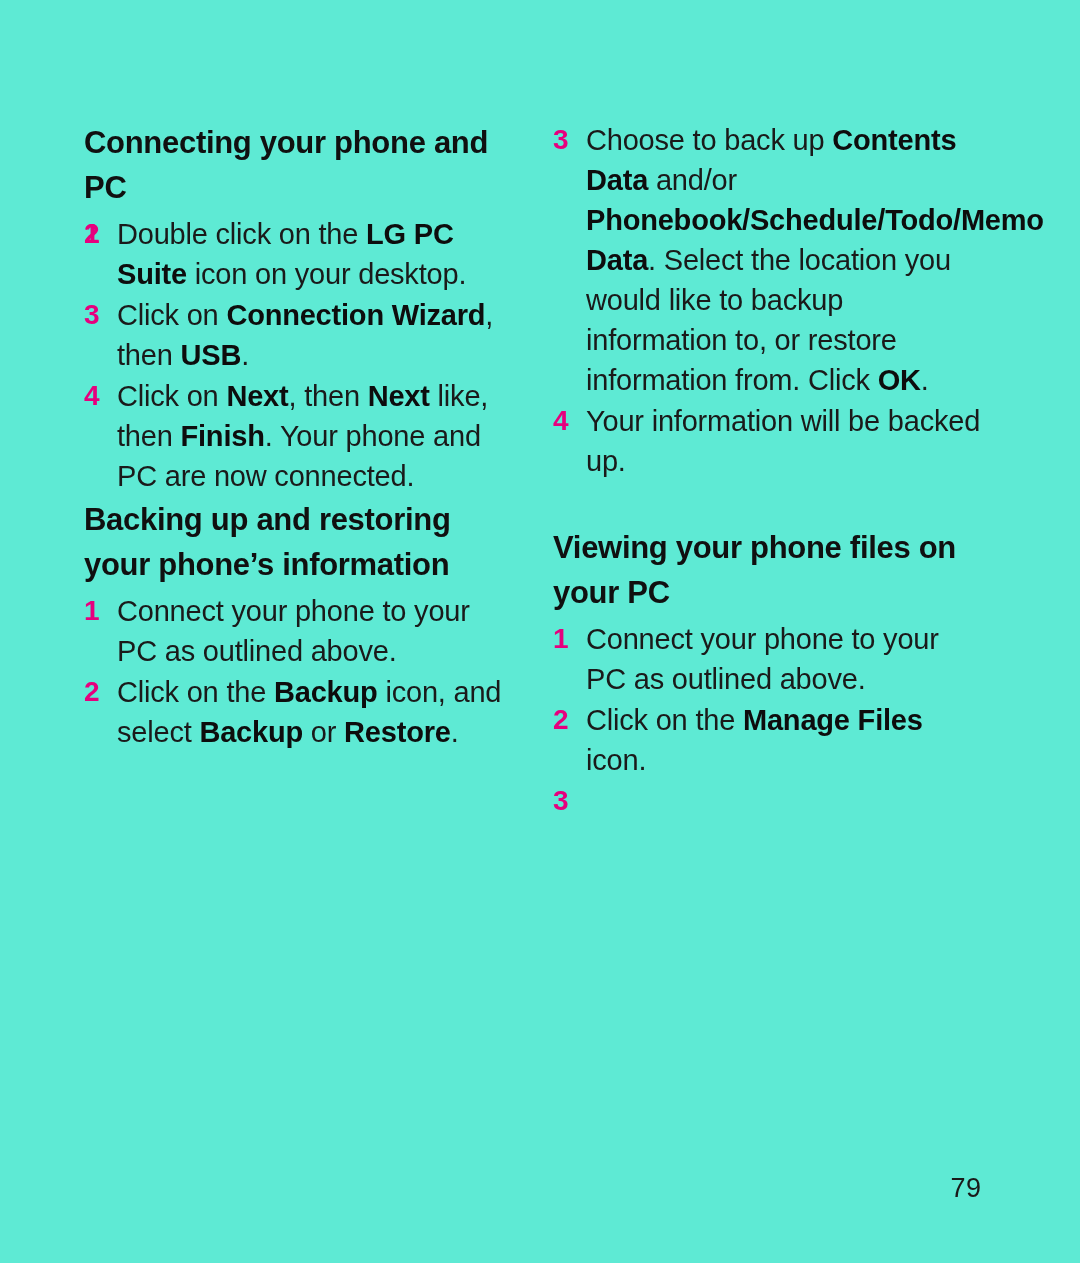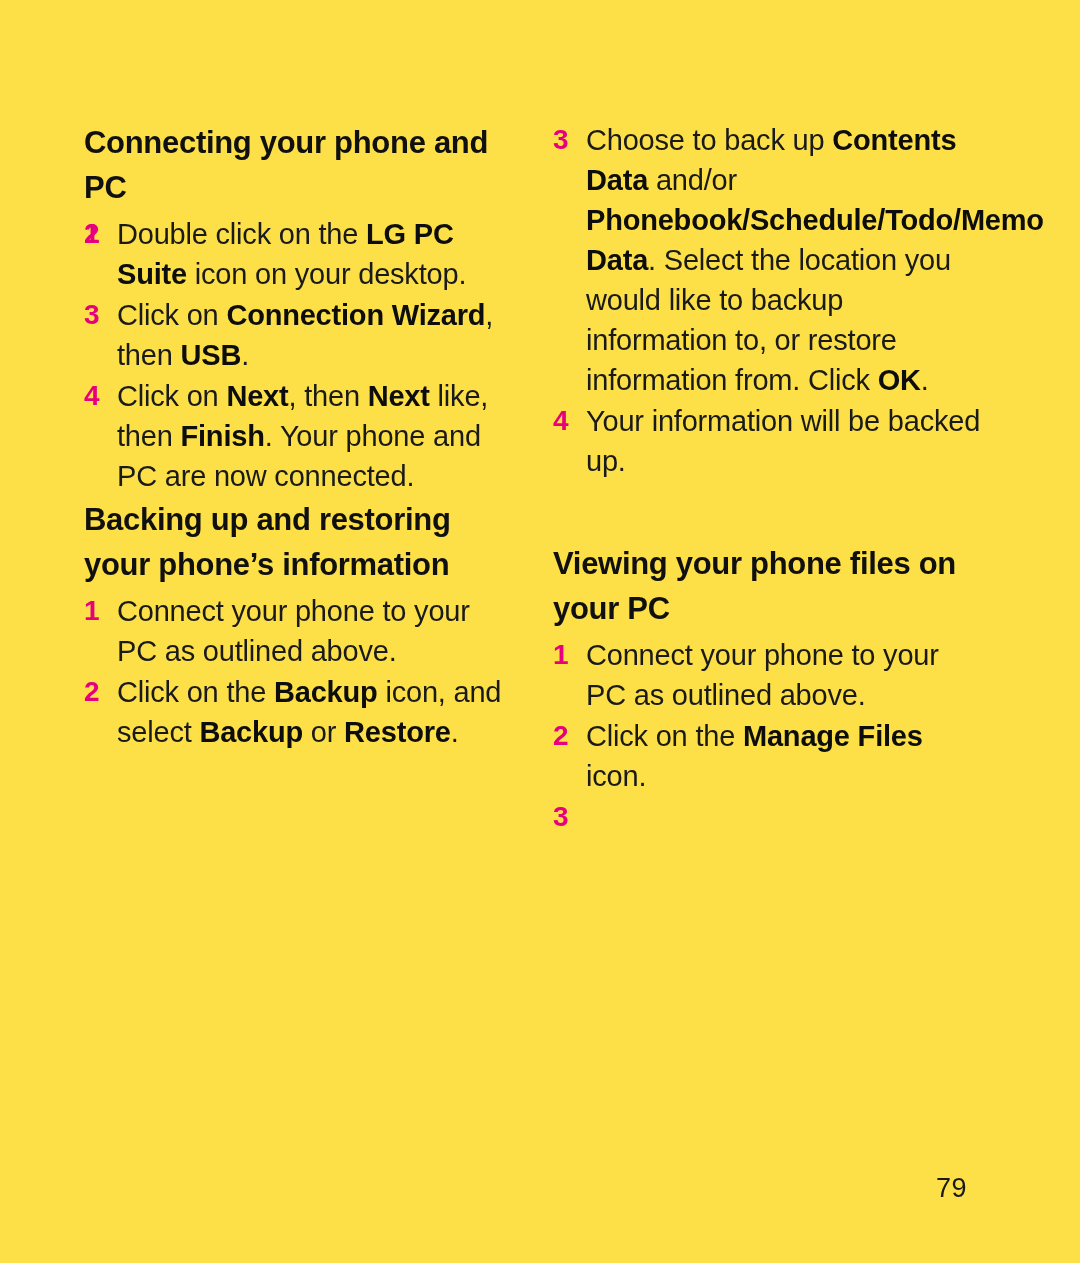--- a/index.html
+++ b/index.html
@@ -12,21 +12,21 @@
     height: 1263px;
     position: relative;
     font-family: "Liberation Sans", "DejaVu Sans", sans-serif;
     color: #1a1a1a;
     overflow: hidden;
   }
 
   .page {
     position: absolute;
     inset: 0;
-    background: #fde047;
+    background: #5eead4;
   }
 
   .columns {
     position: absolute;
     left: 84px;
     top: 120px;
     width: 901px;
     display: flex;
     gap: 38px;
   }
@@ -40,21 +40,21 @@
     font-size: 31px;
     line-height: 45px;
     font-weight: bold;
     letter-spacing: -0.3px;
     color: #101010;
     font-stretch: condensed;
   }
   .section + .section {
   }
   .section.tight + .section {
-    margin-top: 60px;
+    margin-top: 44px;
   }
 
   ol.steps {
     margin: 0;
     padding: 0;
     list-style: none;
   }
   ol.steps li {
     position: relative;
     padding-left: 33px;
@@ -76,21 +76,21 @@
   ol.steps li b {
     font-weight: bold;
     color: #0d0d0d;
   }
 
   .page-number {
     position: absolute;
     right: 84px;
     top: 1172px;
     width: 60px;
-    text-align: left;
+    text-align: center;
     font-size: 27px;
     line-height: 32px;
     color: #1a1a1a;
     letter-spacing: 0.5px;
   }
 </style>
 </head>
 <body>
 
 <div class="page">

